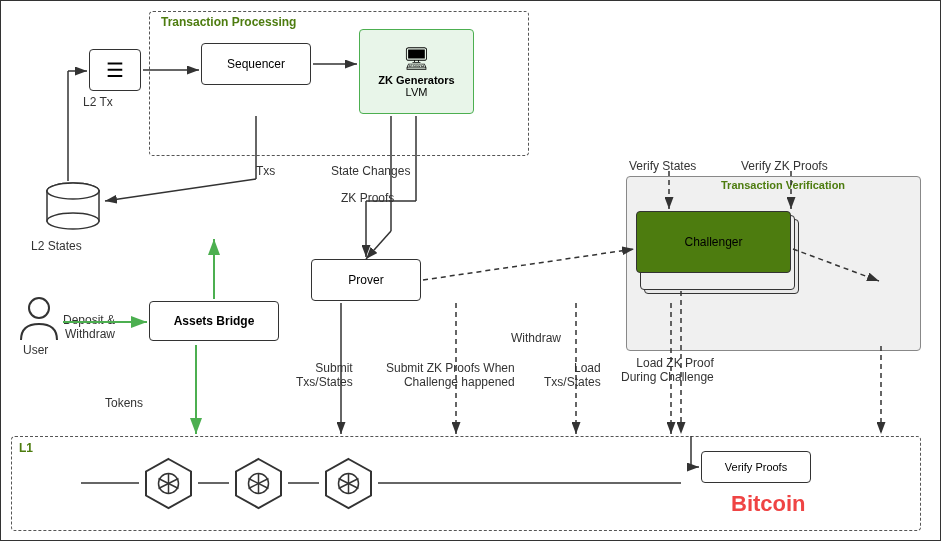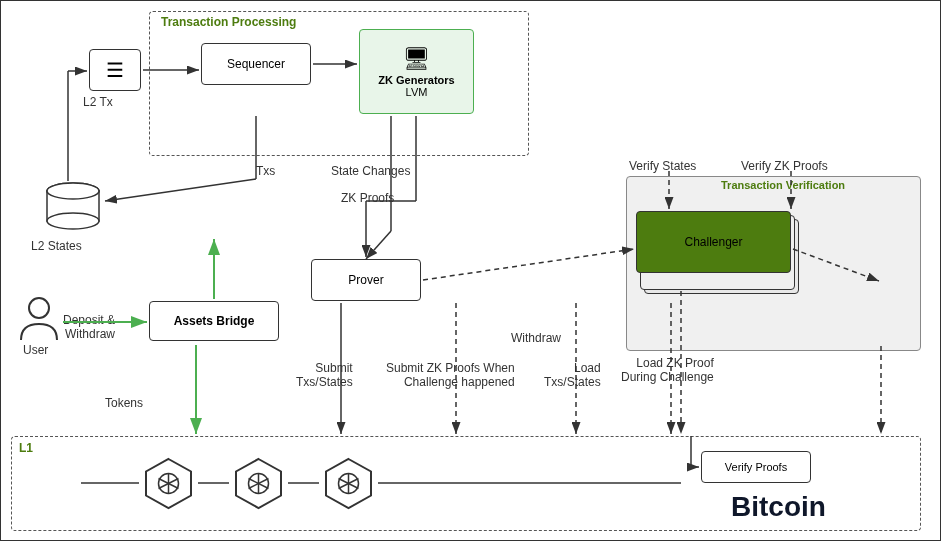--- a/index.html
+++ b/index.html
@@ -104,21 +104,21 @@
   </div>
   <div class="section-label" style="left:160px; top:14px;">Transaction Processing</div>
 
   <div class="tv-box" style="left:625px; top:175px; width:295px; height:175px; background:#f0f0f0;">
   </div>
   <div class="section-label" style="left:720px; top:178px; font-size:11px; font-weight:bold;">Transaction Verification</div>
 
   <div class="l1-box" style="left:10px; top:435px; width:910px; height:95px;">
   </div>
   <div class="section-label" style="left:18px; top:440px;">L1</div>
-  <div class="section-label" style="left:730px; top:490px; font-size:28px; font-weight:bold; color:#0f172a;">Bitcoin</div>
+  <div class="section-label" style="left:730px; top:490px; font-size:22px; font-weight:bold; color:#ef4444;">Bitcoin</div>
 
   <div class="box box-rounded" style="left:88px; top:48px; width:52px; height:42px; font-size:20px;">
     ☰
   </div>
   <div class="label-text" style="left:82px; top:94px;">L2 Tx</div>
 
   <div class="box box-rounded" style="left:200px; top:42px; width:110px; height:42px;">
     <span>Sequencer</span>
   </div>
 

